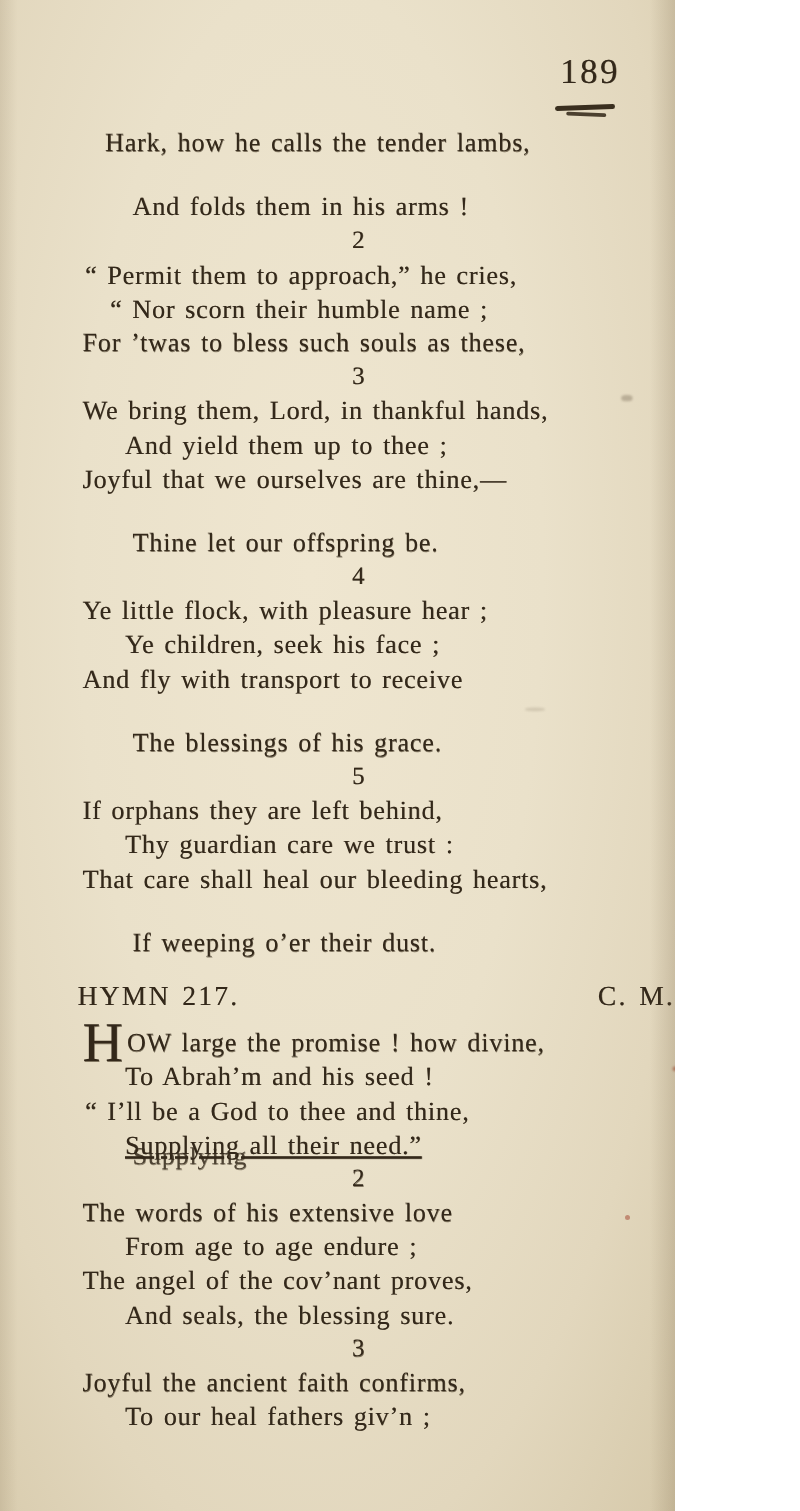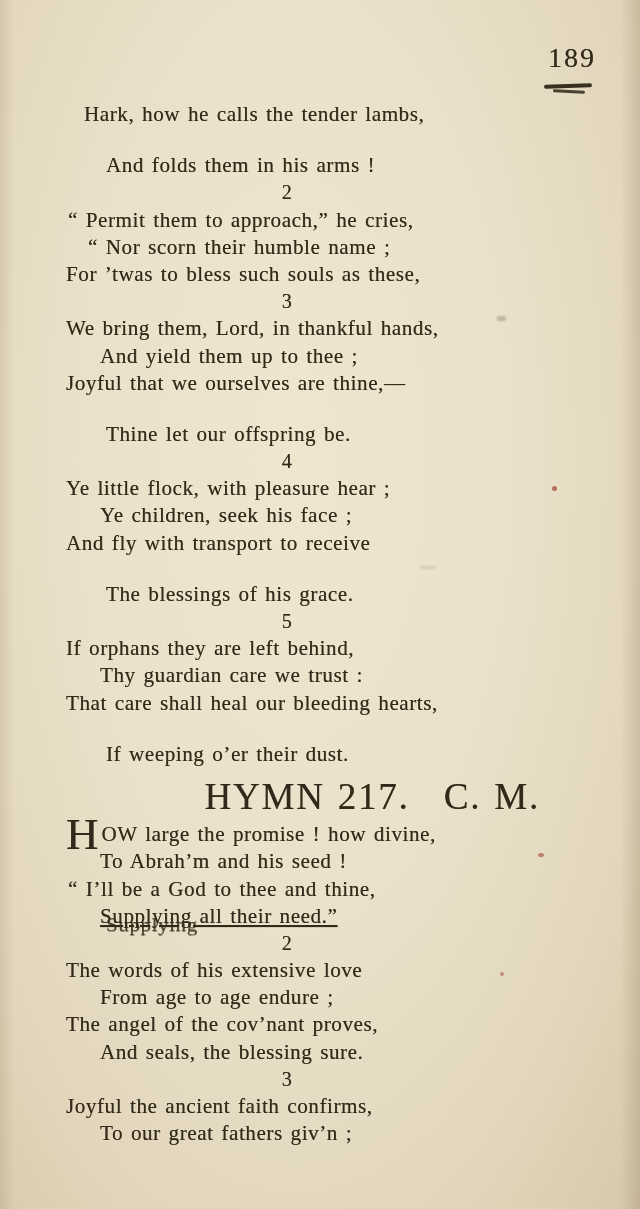--- a/index.html
+++ b/index.html
@@ -1,18 +1,18 @@
 <!DOCTYPE html>
 <html><head>
 <meta charset="utf-8">
 <style>
   html,body{margin:0;padding:0;}
   body{width:640px;height:1209px;overflow:hidden;
        font-family:"Liberation Serif","DejaVu Serif",serif;}
-  .page{position:relative;width:640px;height:1209px;overflow:hidden;
+  .page{position:relative;width:540px;height:1209px;overflow:hidden;
     color:#33281a;
     background:radial-gradient(ellipse at 46% 38%, #efe6d0 0%, #eae1ca 45%, #e2d7bd 75%, #d6c9aa 100%);
     text-shadow:0.3px 0.2px 0.35px rgba(45,32,15,0.55);}
   .page::before{content:'';position:absolute;left:0;top:0;bottom:0;width:14px;
     background:linear-gradient(90deg, rgba(110,90,60,.14), rgba(110,90,60,0));pointer-events:none;}
   .page::after{content:'';position:absolute;right:0;top:0;bottom:0;width:20px;
     background:linear-gradient(270deg, rgba(110,90,60,.20), rgba(110,90,60,0));pointer-events:none;}
 
   .pagenum{position:absolute;top:42px;right:44px;font-size:28px;letter-spacing:2px;}
   .pagenum-mark{position:absolute;top:84px;right:46px;width:50px;}
@@ -24,22 +24,22 @@
     font-size:21px;line-height:27.2px;letter-spacing:0.6px;word-spacing:2px;}
   .ln{height:27.2px;white-space:nowrap;}
   .f0{padding-left:4px;}
   .q0{padding-left:6px;}
   .f1{padding-left:22px;}
   .q1{padding-left:26px;}
   .i1{padding-left:38px;}
   .i1b{padding-left:44px;margin-top:24px;}
   .num{height:27.2px;text-align:center;padding-right:28px;font-size:20px;}
 
-  .heading{display:flex;justify-content:flex-end;gap:34px;align-items:baseline;
-    font-size:37px;letter-spacing:1.8px;margin:15px 0 11px;white-space:nowrap;}
+  .heading{display:flex;justify-content:space-between;gap:34px;align-items:baseline;
+    font-size:22px;letter-spacing:1.8px;margin:15px 0 11px;white-space:nowrap;}
 
   .dropcap{display:inline-block;font-size:45px;line-height:27px;vertical-align:-8px;
     margin-right:3px;letter-spacing:0;}
   .rel{position:relative;text-decoration:underline;}
   .ghost{position:absolute;left:44px;top:9px;opacity:.85;filter:blur(.5px);
     transform:scaleY(.92);}
 
   .speck{position:absolute;border-radius:50%;pointer-events:none;}
   .speck.s1{left:552px;top:486px;width:5px;height:5px;background:#a84434;opacity:.75;}
   .speck.s2{left:538px;top:853px;width:6px;height:4px;background:#a3432f;opacity:.6;filter:blur(.7px);}
@@ -97,21 +97,21 @@
     <div class="ln i1 rel"><span>Supplying all their need.”</span><span class="ghost">Supplying</span></div>
 
     <div class="num">2</div>
     <div class="ln f0">The words of his extensive love</div>
     <div class="ln i1">From age to age endure ;</div>
     <div class="ln f0">The angel of the cov’nant proves,</div>
     <div class="ln i1">And seals, the blessing sure.</div>
 
     <div class="num">3</div>
     <div class="ln f0">Joyful the ancient faith confirms,</div>
-    <div class="ln i1">To our great fathers giv’n ;</div>
+    <div class="ln i1">To our heal fathers giv’n ;</div>
 
   </div>
 
   <div class="speck s1"></div>
   <div class="speck s2"></div>
   <div class="speck s3"></div>
   <div class="speck s4"></div>
   <div class="speck s5"></div>
 
 </div>

